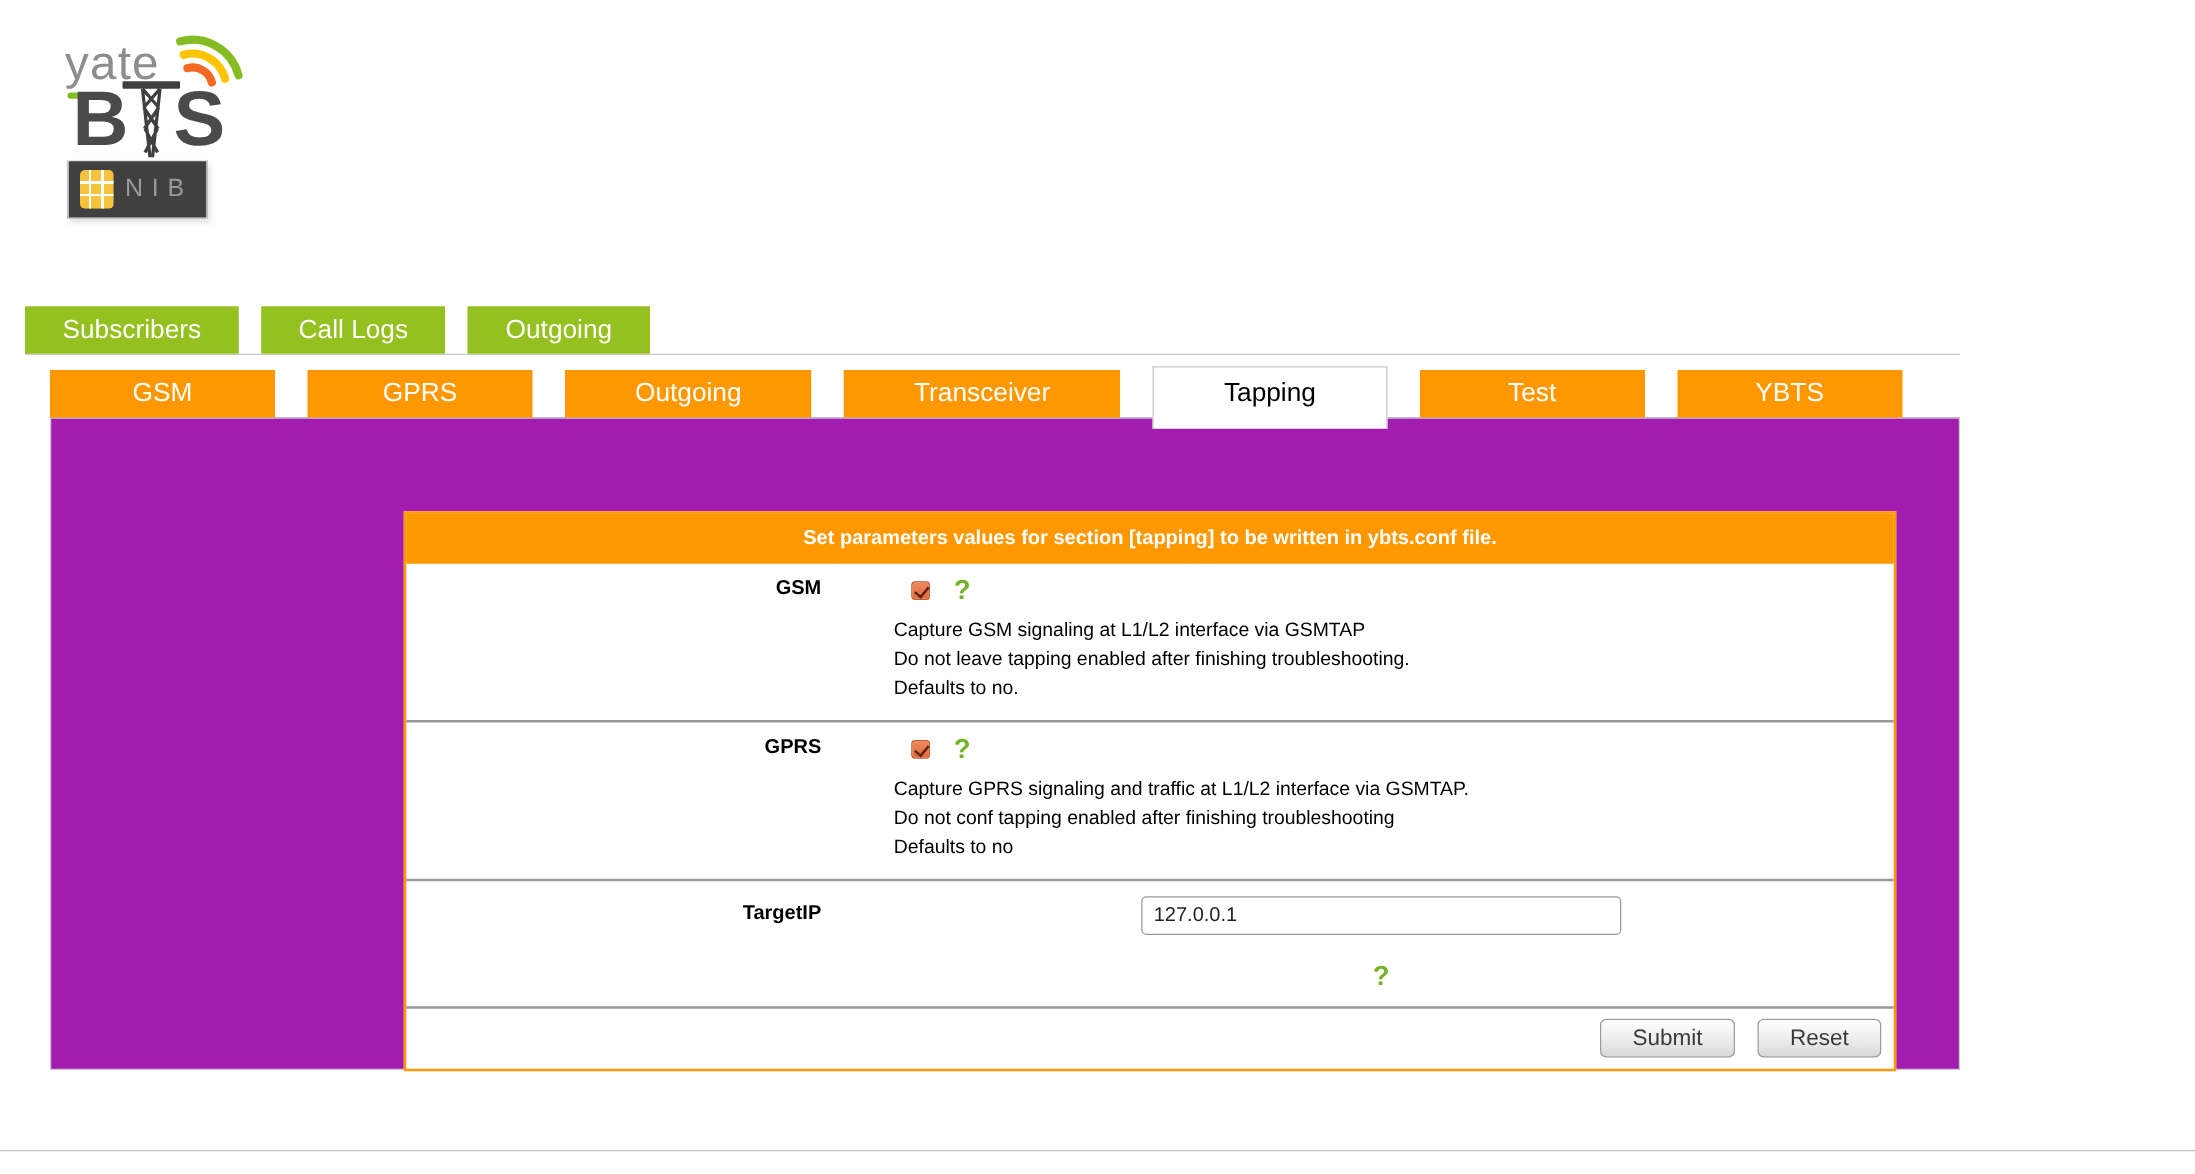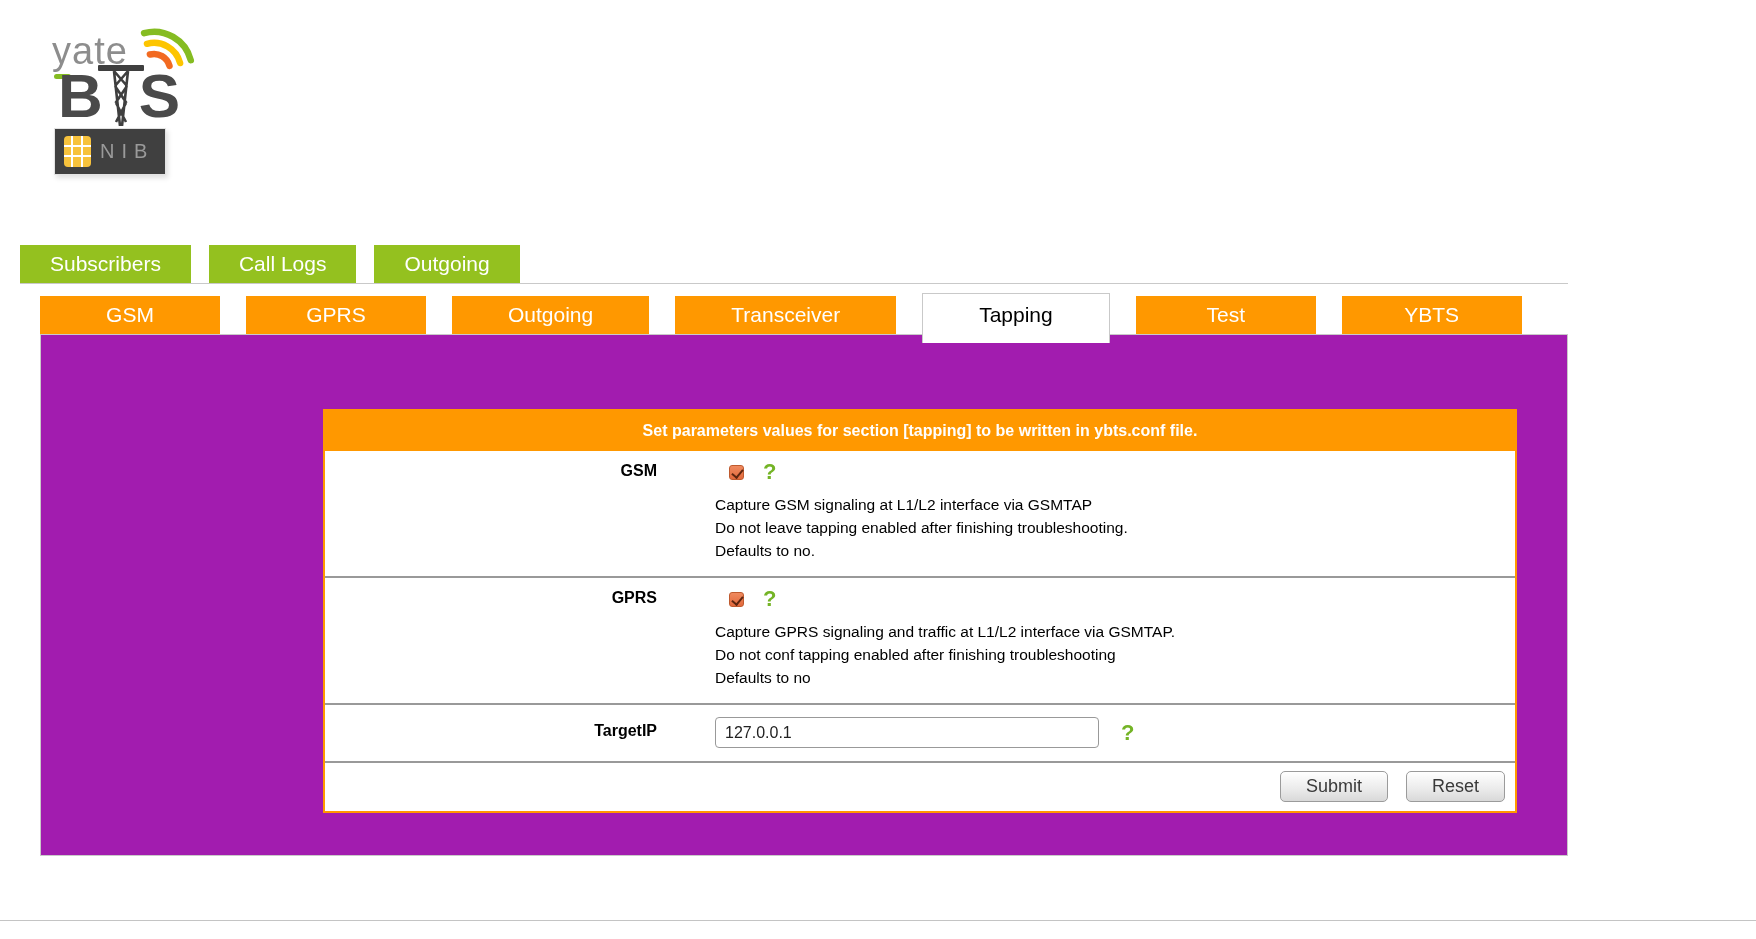--- a/index.html
+++ b/index.html
@@ -62,21 +62,21 @@
   .fcontent { flex: 1; padding: 8px 20px 14px 58px; }
   .check-line { display: flex; align-items: center; gap: 19px; padding-left: 14px;
     height: 26px; margin-bottom: 8px; }
   .cb { appearance: none; -webkit-appearance: none; width: 15px; height: 15px; flex: none;
     border: 1px solid #bf5a2e; border-radius: 3px;
     background: linear-gradient(#ef8a5f, #e2693c); position: relative; cursor: pointer; }
   .cb:checked::after { content: ""; position: absolute; left: 4px; top: 1px; width: 5px; height: 9px;
     border: solid #5d2610; border-width: 0 2px 2px 0; transform: rotate(40deg); }
   .help { color: #74b426; font-size: 22px; font-weight: bold; cursor: pointer; line-height: 1; }
   .desc { font-size: 15.5px; line-height: 23px; color: #000; }
-  .input-line { display: flex; align-items: center; gap: 22px; padding: 12px 0 13px; }
+  .input-line { display: flex; align-items: center; gap: 22px; padding: 12px 0 13px; flex-direction: column; }
   .text-input { width: 384px; height: 31px; border: 1px solid #999; border-radius: 4px;
     padding: 0 9px; font-size: 16px; color: #222; font-family: "Liberation Sans", sans-serif; }
   .buttons-row { justify-content: flex-end; gap: 18px; padding: 8px 10px 9px; }
   .btn { font-size: 18px; color: #3a3a3a; padding: 4px 25px; border: 1px solid #9b9b9b;
     border-radius: 5px; background: linear-gradient(#ffffff, #ececec 55%, #d9d9d9);
     cursor: pointer; font-family: "Liberation Sans", sans-serif; }
 
   .footer-line { margin-top: 64px; width: 1756px; border-top: 1px solid #c4c4c4; }
 </style>
 </head>

